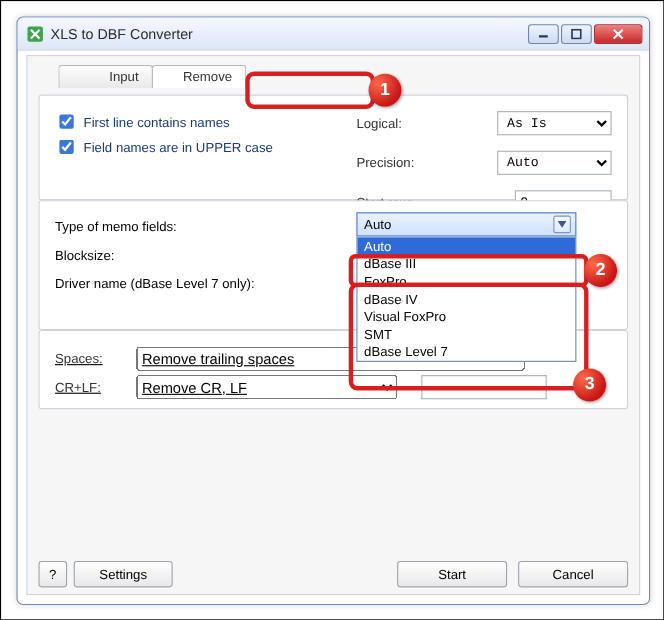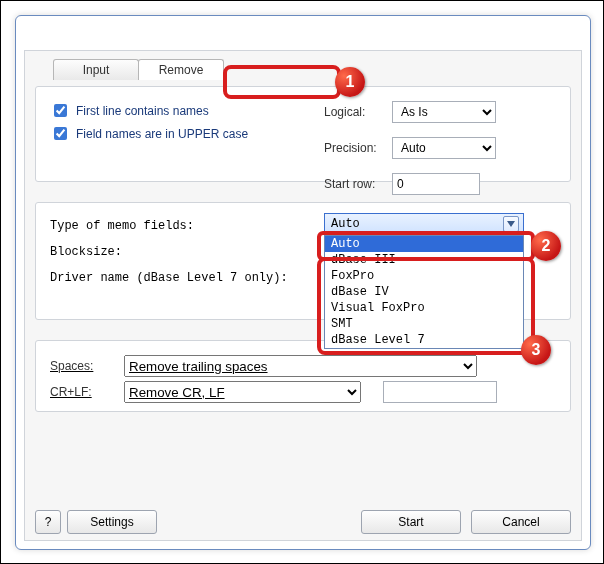--- a/index.html
+++ b/index.html
@@ -67,64 +67,64 @@
   
   .tabs {
     display: flex;
     gap: 0;
     margin-bottom: 6px;
     padding-left: 18px;
   }
   .tab {
     min-width: 86px;
     padding: 3px 12px;
-    text-align: center;
+    text-align: right;
     background: linear-gradient(#fdfdfd,#e9e9e9);
     border: 1px solid #b6b6b6;
     border-bottom: none;
     border-radius: 3px 3px 0 0;
     margin-right: -1px;
     cursor: pointer;
     font-size: 12px;
     color: #333;
   }
   .tab.active {
     background: #fff;
     position: relative;
     z-index: 2;
   }
   
   .panel {
     background: #fff;
     border: 1px solid #d0d4da;
     border-radius: 3px;
     padding: 10px 14px;
-    margin-bottom: 20px;
+    margin-bottom: 0;
     position: relative;
   }
   .row { display: flex; align-items: center; margin: 4px 0; }
   .row label.cb { display: flex; align-items: center; gap: 6px; color: #1a3a7a; cursor: pointer; }
   .row label.cb input { width: 13px; height: 13px; accent-color: #3a78d6; }
   .row .lbl { width: 68px; color: #333; }
   .select, .numspin, .textfield {
     height: 22px;
     border: 1px solid #a8aeb8;
     background: #fff;
-    font-family: Liberation Sans, sans-serif;
+    font-family: Liberation Mono, monospace;
     font-size: 12px;
     padding: 1px 4px;
   }
   .select { width: 104px; }
   .numspin { width: 88px; }
   .top-right {
     position: absolute;
     left: 288px; top: 10px; right: 14px;
     display: flex; flex-direction: column; gap: 6px;
   }
-  .top-right .row { justify-content: flex-start; }
+  .top-right .row { justify-content: space-between; }
   .memo-select-wrap {
     position: absolute;
     left: 288px; top: 10px;
     width: 200px;
   }
   .memo-select {
     width: 200px; height: 22px;
     border: 1px solid #3a6fcf;
     background: linear-gradient(#e9f2ff,#cfe2ff);
     display: flex; align-items: center; justify-content: space-between;
@@ -209,20 +209,46 @@
   .num1 { left: 334px; top: 66px; }
   .memo-sel-ring { left: 316px; top: 230px; width: 218px; height: 30px; border-radius: 6px; }
   .num2 { left: 530px; top: 230px; }
   .drop-ring { left: 316px; top: 256px; width: 218px; height: 98px; }
   .num3 { left: 520px; top: 334px; }
 </style>
 </head>
 <body>
 
 <div class="window">
+  <div class="titlebar">
+    <span class="app-icon">
+      <svg width="16" height="16" viewBox="0 0 16 16">
+          <rect x="1" y="1" width="14" height="14" rx="2" fill="#3fa34d"></rect>
+          <path d="M4 4 L12 12 M12 4 L4 12" stroke="#fff" stroke-width="2"></path>
+        </svg>
+    </span>
+    <span class="title">XLS to DBF Converter</span>
+    <div class="win-btns">
+      <div class="win-btn">
+        <svg width="10" height="10">
+            <line x1="1" y1="7" x2="9" y2="7" stroke="#2a3a55" stroke-width="2"></line>
+          </svg>
+      </div>
+      <div class="win-btn">
+        <svg width="10" height="10">
+            <rect x="1" y="1" width="8" height="8" fill="none" stroke="#2a3a55" stroke-width="1.5"></rect>
+          </svg>
+      </div>
+      <div class="win-btn close">
+        <svg width="12" height="12">
+            <path d="M2 2 L10 10 M10 2 L2 10" stroke="#fff" stroke-width="2"></path>
+          </svg>
+      </div>
+    </div>
+  </div>
 
   <div class="client">
 
     <div class="tabs">
       <div class="tab">Input</div>
       <div class="tab active">Remove</div>
     </div>
 
     <div class="panel" style="height:96px;">
       <div class="row">
@@ -251,21 +277,21 @@
             <option>Auto</option>
           </select>
         </div>
         <div class="row">
           <span class="lbl">Start row:</span>
           <input type="number" class="numspin" value="0" style="">
         </div>
       </div>
     </div>
 
-    <div class="panel memo-panel" style="height:118px;font-family:Liberation Mono, monospace;">
+    <div class="panel memo-panel" style="height:118px;">
       <div class="static-row">
         <span class="lbl wide">Type of memo fields:</span>
       </div>
       <div class="static-row">
         <span class="lbl wide">Blocksize:</span>
       </div>
       <div class="static-row">
         <span class="lbl wide">Driver name (dBase Level 7 only):</span>
       </div>
 

